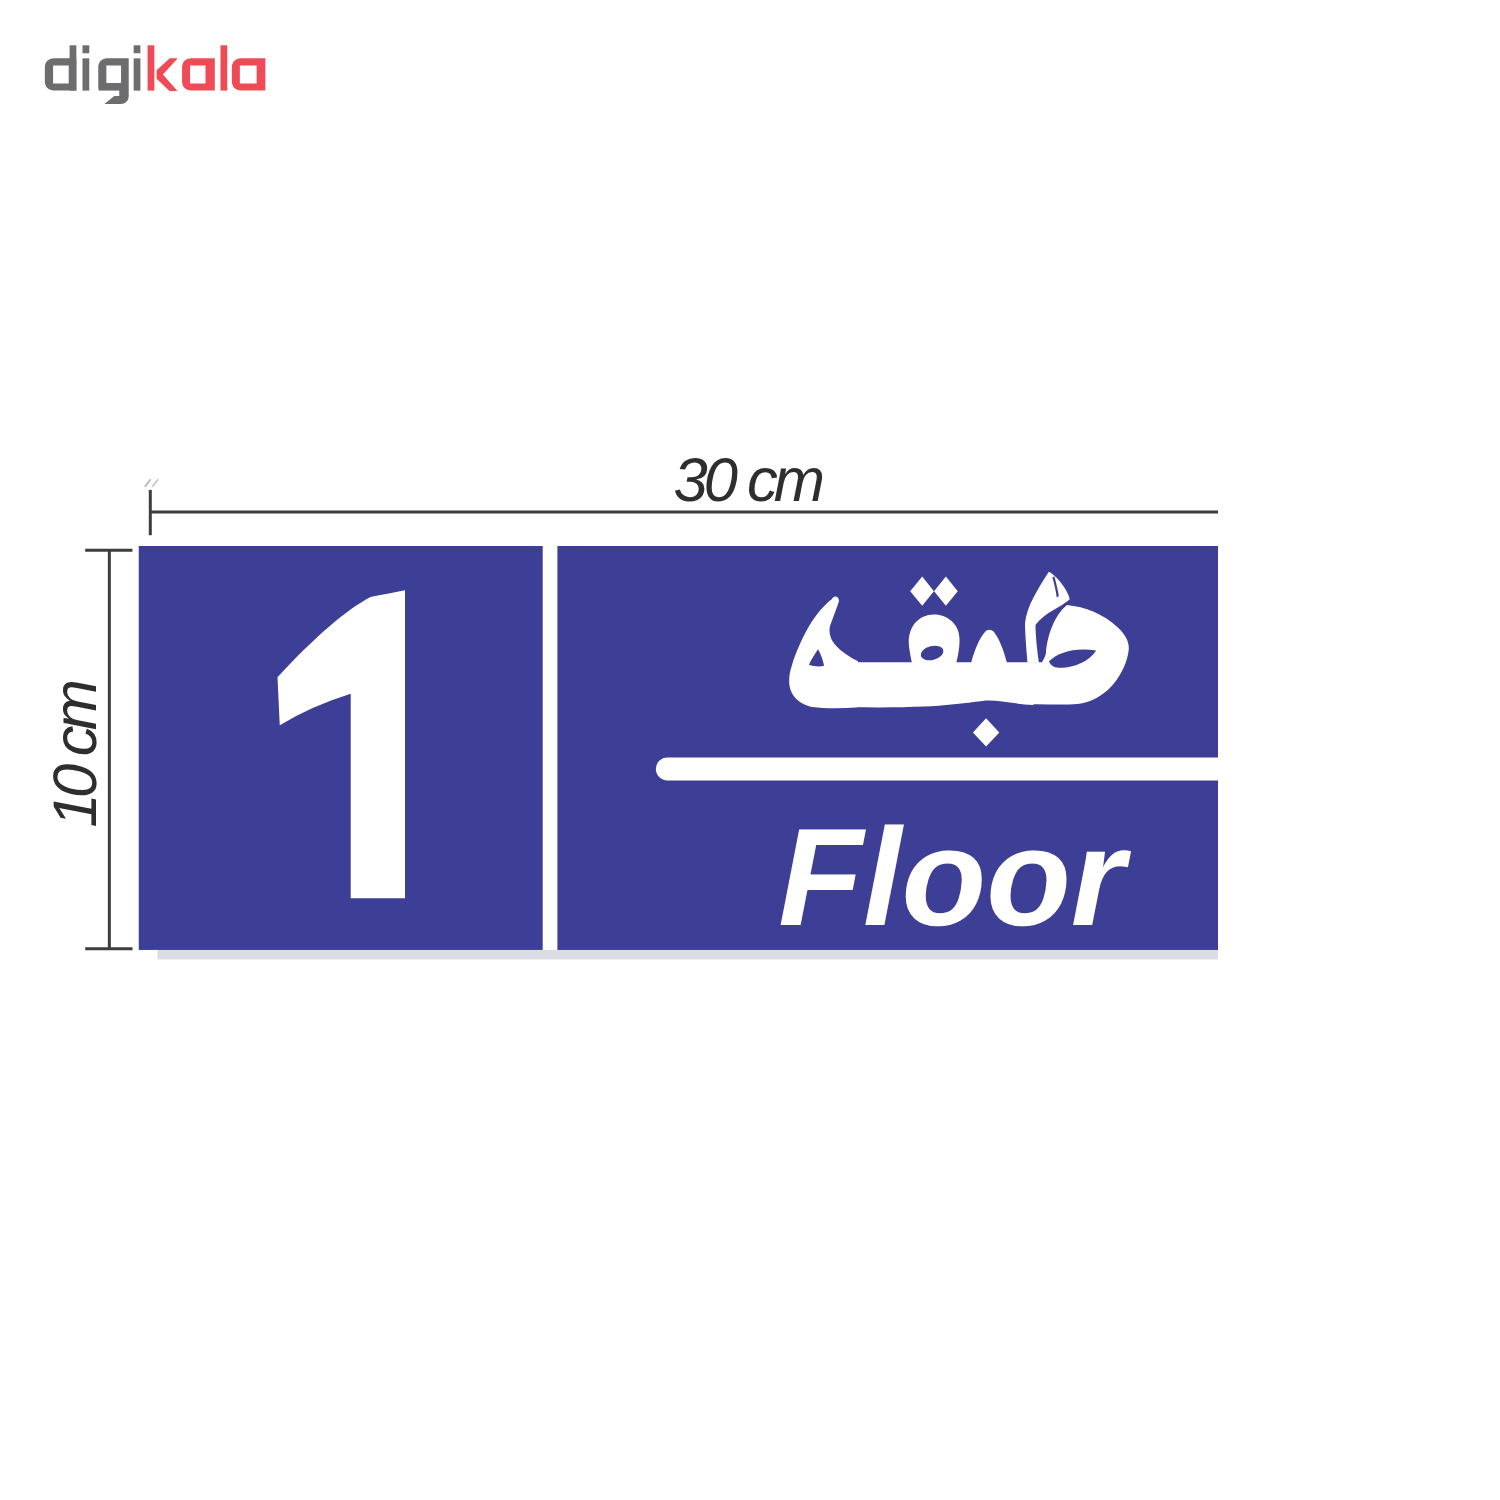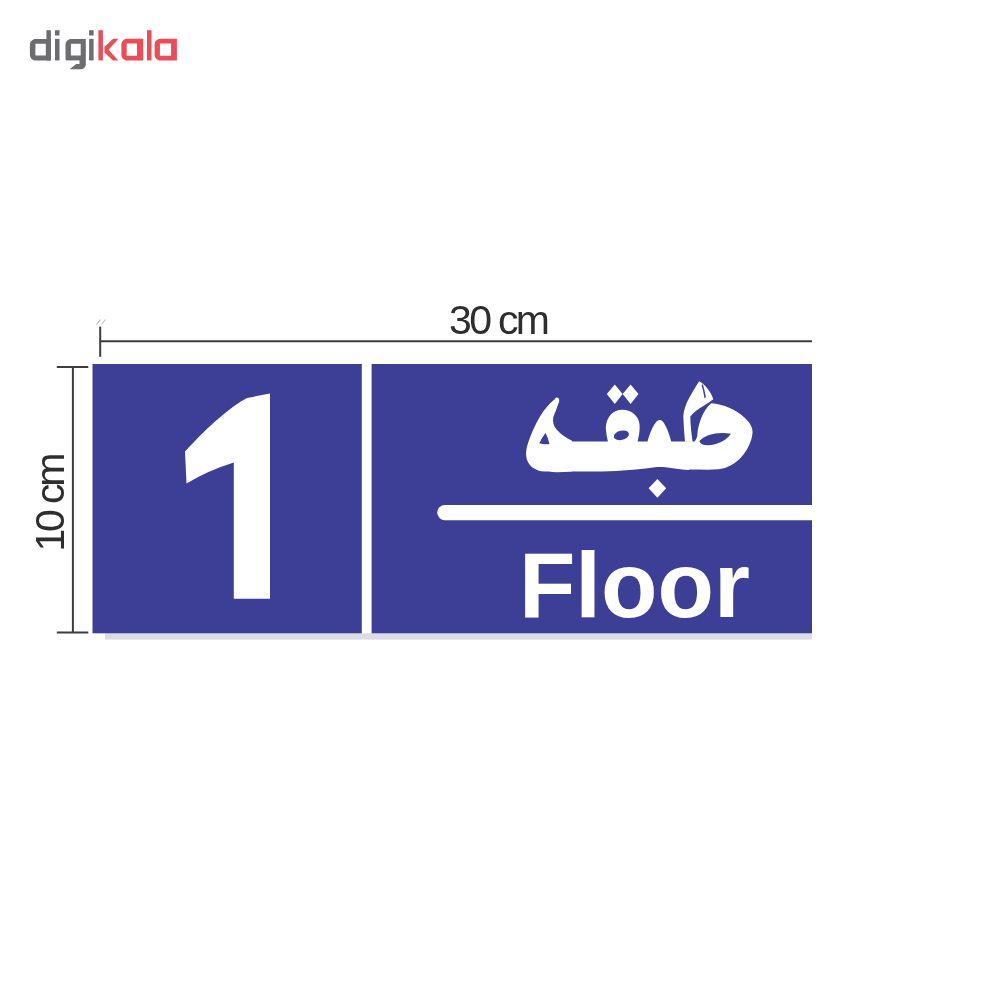--- a/index.html
+++ b/index.html
@@ -1,17 +1,17 @@
 <!DOCTYPE html>
 <html><head>
 <meta charset="utf-8">
 <style>
   html,body{margin:0;padding:0;background:#ffffff;}
   #page{position:relative;width:812px;height:1000px;background:#ffffff;overflow:hidden;
-        font-family:"Liberation Sans", sans-serif;}
+        font-family:"Liberation Sans", sans-serif;font-style:italic;}
   svg{position:absolute;top:0;left:0;}
 </style>
 </head>
 <body>
 <div id="page">
 <svg width="1000" height="1000" viewBox="0 0 1000 1000">
 
   <g id="logo">
 
     <path fill="#6d6d70" d="M29.9,44.9 C29.9,41.4 32.4,38.9 35.9,38.9 L50.9,38.9 L50.9,60.4 L35.9,60.4 C32.4,60.4 29.9,57.9 29.9,54.4 Z M35.4,43.7 L35.4,55.6 L45.8,55.6 L45.8,43.7 Z" fill-rule="evenodd"></path>

